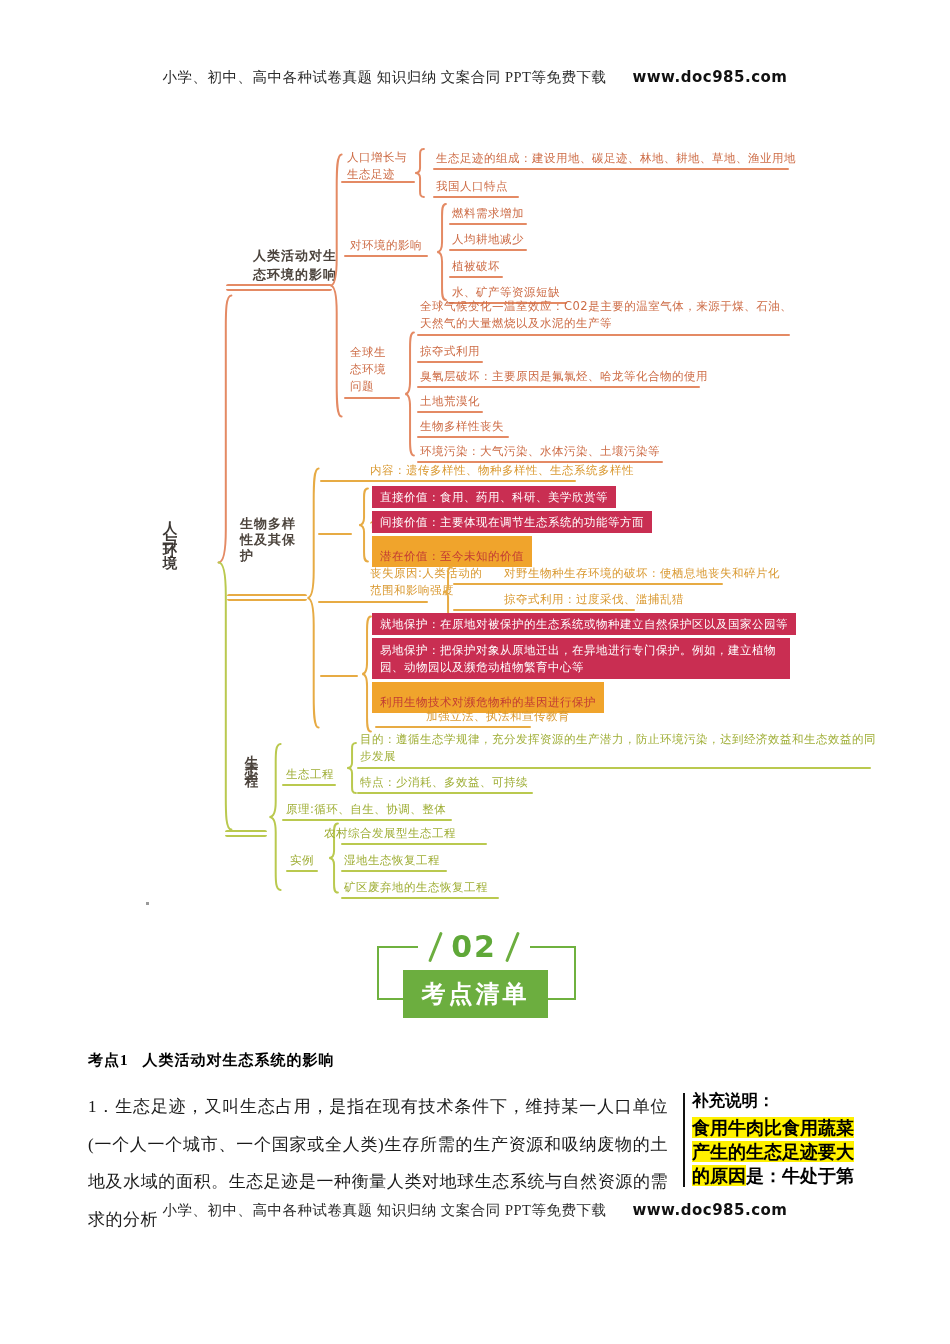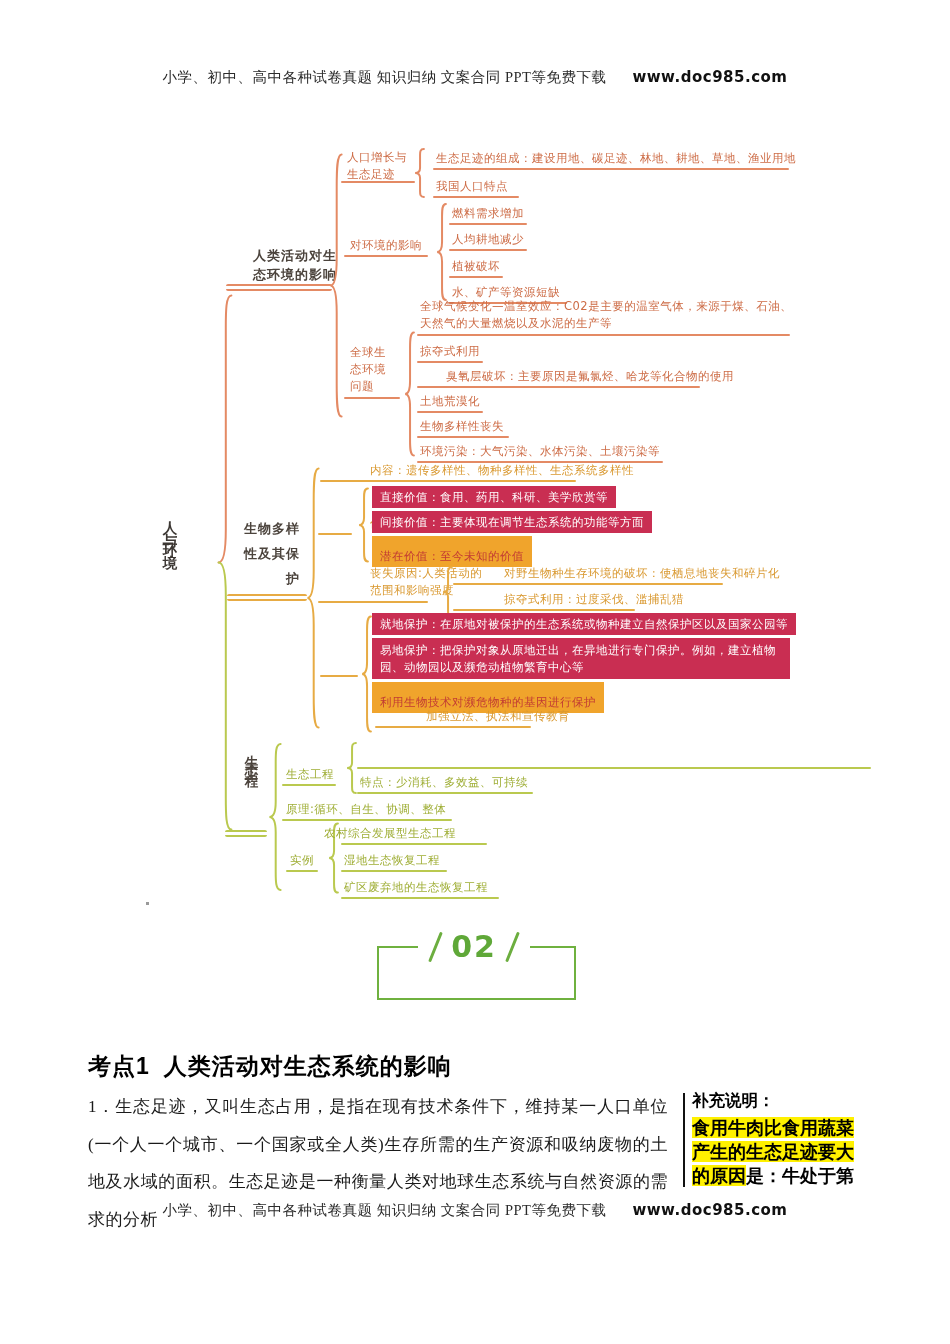--- a/index.html
+++ b/index.html
@@ -37,22 +37,22 @@
         padding:13px 8px 3px 8px;white-space:nowrap;line-height:15px;font-weight:500;}
   .boxwrap{white-space:normal;line-height:17px;}
   
   .marker-rect{position:absolute;border:2px solid #6fb13f;background:transparent;}
   .marker-02{position:absolute;display:flex;align-items:center;justify-content:center;background:#fff;gap:14px;}
   .slash{width:3px;height:32px;background:#6cae3f;border-radius:2px;transform:rotate(22deg);}
   .num02{color:#5fa838;font-size:30px;font-weight:bold;letter-spacing:2px;line-height:32px;}
   .green-btn{position:absolute;background:#6cae3f;color:#fff;font-weight:bold;font-size:24px;
              letter-spacing:3px;display:flex;align-items:center;justify-content:center;}
   
-  .kp-head{position:absolute;font-weight:bold;font-size:23px;color:#000;letter-spacing:1px;
-           font-family:Liberation Sans, sans-serif;}
+  .kp-head{position:absolute;font-weight:bold;font-size:15px;color:#000;letter-spacing:1px;
+           font-family:Liberation Serif, serif;}
   .kp-head .no{margin-right:14px;}
   .kp-body{position:absolute;font-family:"Liberation Serif","DejaVu Serif",serif;font-size:17px;
            line-height:37.5px;color:#1a1a1a;text-align:justify;letter-spacing:0.5px;}
   .vdiv{position:absolute;background:#111;}
   .sb-title{position:absolute;font-weight:bold;font-size:16.5px;color:#000;}
   .sb-text{position:absolute;font-weight:bold;font-size:18px;line-height:24px;color:#000;}
   .hl{background:#fff100;}
   .tinydot{position:absolute;width:3px;height:3px;background:#9a9a9a;}
 </style>
 </head>
@@ -116,30 +116,30 @@
     <div class="ln ln1" style="left:344px;top:397px;width:56px;"></div>
     <div class="brace" style="left:404px;top:330px;width:11px;height:128px;color:#e48a64;">
       <svg viewBox="0 0 20 100" preserveAspectRatio="none">
           <path d="M18 2 C11 2 11 8 11 14 L11 40 C11 47 8 50 2 50 C8 50 11 53 11 60 L11 86 C11 92 11 98 18 98" fill="none" stroke="currentColor" stroke-width="2" stroke-linecap="round" vector-effect="non-scaling-stroke"></path>
         </svg>
     </div>
     <div class="node t1 wrapn" style="left:420px;top:298px;width:376px;">全球气候变化—温室效应：C02是主要的温室气体，来源于煤、石油、天然气的大量燃烧以及水泥的生产等</div>
     <div class="ln ln1" style="left:417px;top:334px;width:373px;"></div>
     <div class="node t1" style="left:420px;top:344px;">掠夺式利用</div>
     <div class="ln ln1" style="left:417px;top:361px;width:66px;"></div>
-    <div class="node t1" style="left:420px;top:369px;margin-left:26px;">臭氧层破坏：主要原因是氟氯烃、哈龙等化合物的使用</div>
+    <div class="node t1" style="left:420px;top:369px;">臭氧层破坏：主要原因是氟氯烃、哈龙等化合物的使用</div>
     <div class="ln ln1" style="left:417px;top:386px;width:283px;"></div>
     <div class="node t1" style="left:420px;top:394px;">土地荒漠化</div>
     <div class="ln ln1" style="left:417px;top:411px;width:66px;"></div>
     <div class="node t1" style="left:420px;top:419px;">生物多样性丧失</div>
     <div class="ln ln1" style="left:417px;top:436px;width:92px;"></div>
     <div class="node t1" style="left:420px;top:444px;">环境污染：大气污染、水体污染、土壤污染等</div>
     <div class="ln ln1" style="left:417px;top:461px;width:246px;"></div>
 
-    <div class="lbl wrapn" style="left:240px;top:516px;width:60px;line-height:25px;white-space:normal;text-align:right;">生物多样性及其保护</div>
+    <div class="lbl wrapn" style="left:240px;top:516px;width:60px;line-height:16px;white-space:normal;">生物多样性及其保护</div>
     <div class="dln dln2" style="left:227px;top:594px;width:80px;"></div>
 
     <div class="brace" style="left:306px;top:463px;width:14px;height:270px;color:#e7ab44;">
       <svg viewBox="0 0 20 100" preserveAspectRatio="none">
           <path d="M18 2 C11 2 11 8 11 14 L11 40 C11 47 8 50 2 50 C8 50 11 53 11 60 L11 86 C11 92 11 98 18 98" fill="none" stroke="currentColor" stroke-width="2" stroke-linecap="round" vector-effect="non-scaling-stroke"></path>
         </svg>
     </div>
 
     <div class="node t2" style="left:322px;top:463px;">内容：遗传多样性、物种多样性、生态系统多样性</div>
     <div class="ln ln2c" style="left:320px;top:480px;width:256px;"></div>
@@ -188,20 +188,21 @@
         </svg>
     </div>
 
     <div class="node t3" style="left:286px;top:767px;">生态工程</div>
     <div class="ln ln3" style="left:282px;top:784px;width:54px;"></div>
     <div class="brace" style="left:346px;top:742px;width:11px;height:52px;color:#bac94f;">
       <svg viewBox="0 0 20 100" preserveAspectRatio="none">
           <path d="M18 2 C11 2 11 8 11 14 L11 40 C11 47 8 50 2 50 C8 50 11 53 11 60 L11 86 C11 92 11 98 18 98" fill="none" stroke="currentColor" stroke-width="2" stroke-linecap="round" vector-effect="non-scaling-stroke"></path>
         </svg>
     </div>
+    <div class="node t3 wrapn" style="left:360px;top:731px;width:518px;">目的：遵循生态学规律，充分发挥资源的生产潜力，防止环境污染，达到经济效益和生态效益的同步发展</div>
     <div class="ln ln3" style="left:357px;top:767px;width:514px;"></div>
     <div class="node t3" style="left:360px;top:775px;">特点：少消耗、多效益、可持续</div>
     <div class="ln ln3" style="left:357px;top:792px;width:176px;"></div>
 
     <div class="node t3" style="left:286px;top:802px;">原理:循环、自生、协调、整体</div>
     <div class="ln ln3" style="left:282px;top:819px;width:170px;"></div>
 
     <div class="node t3" style="left:290px;top:853px;">实例</div>
     <div class="ln ln3" style="left:286px;top:870px;width:32px;"></div>
     <div class="brace" style="left:328px;top:822px;width:11px;height:72px;color:#bac94f;">
@@ -218,20 +219,21 @@
 
     <div class="tinydot" style="left:146px;top:902px;"></div>
   </div>
 
   <div class="marker-rect" style="left:377px;top:946px;width:195px;height:50px;"></div>
   <div class="marker-02" style="left:418px;top:926px;width:112px;height:42px;">
     <div class="slash"></div>
     <div class="num02">02</div>
     <div class="slash"></div>
   </div>
+  <div class="green-btn" style="left:403px;top:970px;width:145px;height:48px;">考点清单</div>
 
   <div class="kp-head" style="left:88px;top:1051px;">
     <span class="no">考点1</span><span>人类活动对生态系统的影响</span>
   </div>
   <div class="kp-body" style="left:88px;top:1088px;width:580px;">1．生态足迹，又叫生态占用，是指在现有技术条件下，维持某一人口单位(一个人一个城市、一个国家或全人类)生存所需的生产资源和吸纳废物的土地及水域的面积。生态足迹是一种衡量人类对地球生态系统与自然资源的需求的分析</div>
 
   <div class="vdiv" style="left:683px;top:1093px;width:2px;height:94px;"></div>
   <div class="sb-title" style="left:692px;top:1090px;">补充说明：</div>
   <div class="sb-text" style="left:692px;top:1116px;width:176px;">
     <span class="hl">食用牛肉比食用蔬菜产生的生态足迹要大的原因</span><span>是：牛处于第</span>

